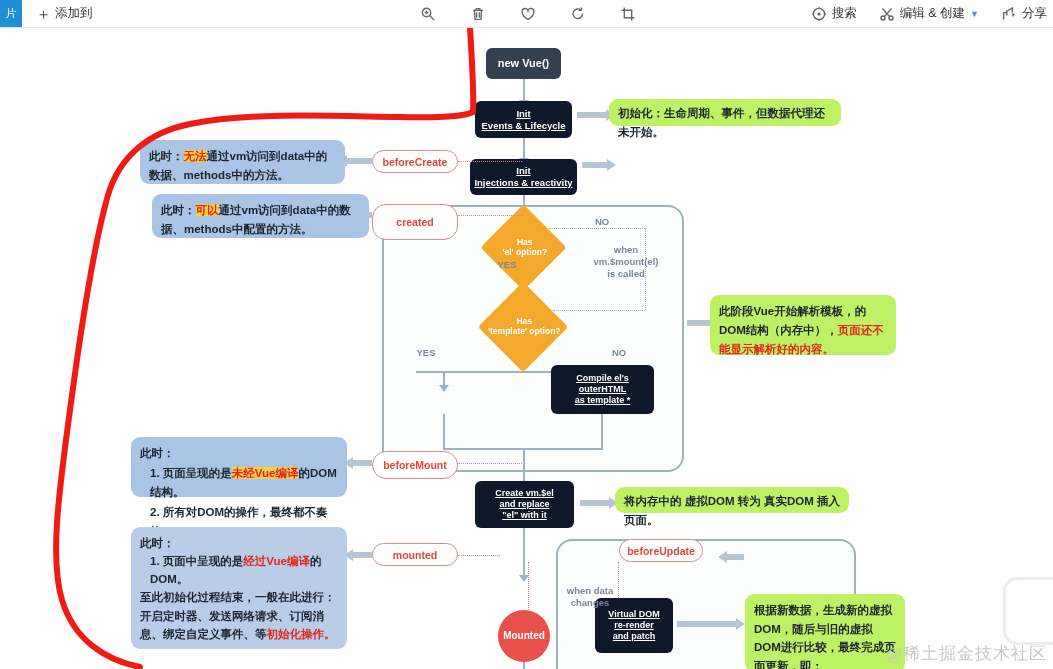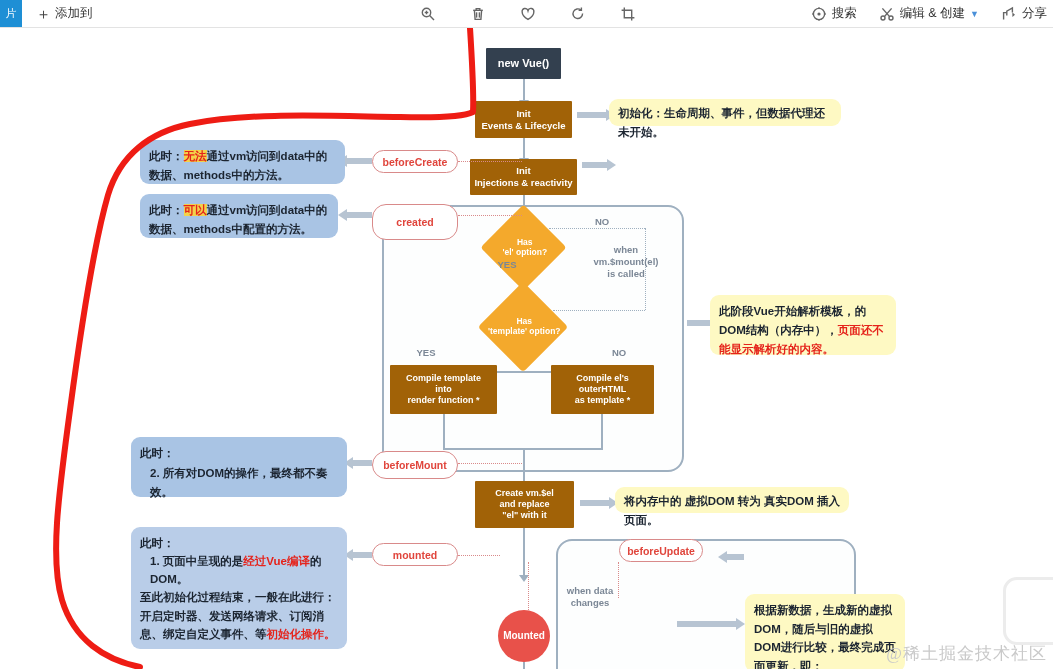--- a/index.html
+++ b/index.html
@@ -35,25 +35,25 @@
   }
   .tb-item{display:flex;align-items:center;gap:5px;font-size:12.5px;color:#333;cursor:pointer;}
   .ico{display:inline-block;width:16px;height:16px;color:#555;}
   .ico svg{display:block;width:16px;height:16px;stroke:#666;fill:none;stroke-width:1.4;}
   .caret{font-size:9px;color:#4a90d9;}
   
   #canvas{position:absolute;left:0;top:27px;width:1053px;height:642px;background:#fff;overflow:hidden;}
   .node{
     position:absolute;box-sizing:border-box;
     display:flex;align-items:center;justify-content:center;text-align:center;
-    border-radius:1px;color:#fff;font-weight:bold;line-height:1.22;
+    border-radius:6px;color:#fff;font-weight:bold;line-height:1.22;
     white-space:pre-line;
   }
   .n-dark{background:#33404f;}
-  .n-green{background:#a16207;}
+  .n-green{background:#0f172a;text-decoration:underline;}
   .n-red-circle{background:#e8514a;border-radius:50%;}
   .diamond{
     position:absolute;background:#f4a92c;
     transform:rotate(45deg);border-radius:4px;
   }
   .diamond > span{
     display:block;transform:rotate(-45deg);color:#fff;font-weight:bold;
     font-size:8.5px;line-height:1.2;text-align:center;white-space:pre-line;
     position:absolute;left:50%;top:50%;width:110px;margin-left:-55px;margin-top:-12px;
   }
@@ -64,21 +64,21 @@
     display:flex;align-items:center;justify-content:center;
   }
   .callout{
     position:absolute;box-sizing:border-box;border-radius:9px;
     padding:7px 9px;font-size:11.5px;line-height:1.65;
     color:#1b2430;font-weight:bold;
   }
   .c-blue{background:#a9c4e4;}
   .c-blue2{background:#b9cde8;}
   .c-violet{background:#cfd0ec;}
-  .c-lav{background:#fef9c3;}
+  .c-lav{background:#bef264;}
   .hi{color:#e5231b;}
   .hi-bg{color:#e5231b;background:#f3d24a;}
   .lbl{position:absolute;color:#7b8796;font-weight:bold;font-size:9.5px;line-height:1.25;text-align:center;white-space:pre-line;}
   .grp{
     position:absolute;box-sizing:border-box;border:2px solid #9fb0c0;
     border-radius:16px;background:rgba(252,253,254,0.6);
   }
   .arrow-grey{position:absolute;height:6px;background:#b7c4d2;}
   .arrow-grey:after{
     content:"";position:absolute;right:-8px;top:-3px;
@@ -238,34 +238,34 @@
   <div class="diamond" style="left:493px;top:190px;width:61px;height:61px;">
     <span>Has
 'el' option?</span>
   </div>
 
   <div class="diamond" style="left:491px;top:268px;width:64px;height:64px;">
     <span>Has
 'template' option?</span>
   </div>
 
-  <div class="node n-green" style="left:390px;top:338px;width:107px;height:49px;font-size:9px;">Compile template
-into
-render function *</div>
 
   <div class="node n-green" style="left:475px;top:454px;width:99px;height:47px;font-size:9px;">Create vm.$el
 and replace
 "el" with it</div>
 
   <div class="node n-green" style="left:551px;top:338px;width:103px;height:49px;font-size:9px;">Compile el's
 outerHTML
 as template *</div>
 
   <div class="node n-red-circle" style="left:498px;top:583px;width:52px;height:52px;font-size:10px;">Mounted</div>
 
+  <div class="node n-green" style="left:595px;top:571px;width:78px;height:55px;font-size:9px;">Virtual DOM
+re-render
+and patch</div>
 
   <div class="lbl" style="left:584px;top:189px;width:36px;">NO</div>
   <div class="lbl" style="left:488px;top:232px;width:38px;">YES</div>
   <div class="lbl" style="left:578px;top:217px;width:96px;">when
 vm.$mount(el)
 is called</div>
   <div class="lbl" style="left:408px;top:320px;width:36px;">YES</div>
   <div class="lbl" style="left:601px;top:320px;width:36px;">NO</div>
   <div class="lbl" style="left:552px;top:558px;width:76px;">when data
 changes</div>
@@ -296,30 +296,33 @@
 
   <div class="callout c-lav" style="left:609px;top:72px;width:232px;height:27px;padding-top:5px;">
     <span>初始化：生命周期、事件，但数据代理还未开始。</span>
   </div>
 
 
   <div class="callout c-blue" style="left:140px;top:113px;width:205px;height:44px;">
     <span>此时：</span><span class="hi-bg">无法</span><span>通过vm访问到data中的数据、methods中的方法。</span>
   </div>
 
-  <div class="callout c-blue" style="left:140px;top:167px;width:198px;height:44px;">
+  <div class="callout c-blue" style="left:152px;top:167px;width:217px;height:44px;">
     <span>此时：</span><span class="hi-bg">可以</span><span>通过vm访问到data中的数据、methods中配置的方法。</span>
   </div>
 
   <div class="callout c-lav" style="left:710px;top:268px;width:186px;height:60px;">
     <span>此阶段Vue开始解析模板，的DOM结构（内存中），</span><span class="hi">页面还不能显示解析好的内容。</span>
   </div>
 
   <div class="callout c-blue" style="left:131px;top:410px;width:216px;height:60px;line-height:1.7;">
     <div>此时：</div>
+    <div style="padding-left:10px;">
+      <span>1. 页面呈现的是</span><span class="hi-bg">未经Vue编译</span><span>的DOM结构。</span>
+    </div>
     <div style="padding-left:10px;">2. 所有对DOM的操作，最终都不奏效。</div>
   </div>
 
   <div class="callout c-blue2" style="left:131px;top:500px;width:216px;height:122px;line-height:1.58;">
     <div>此时：</div>
     <div style="padding-left:10px;">
       <span>1. 页面中呈现的是</span><span class="hi">经过Vue编译</span><span>的DOM。</span>
     </div>
     <div><span>至此初始化过程结束，一般在此进行：开启定时器、发送网络请求、订阅消息、绑定自定义事件、等</span><span class="hi">初始化操作。</span></div>
   </div>

